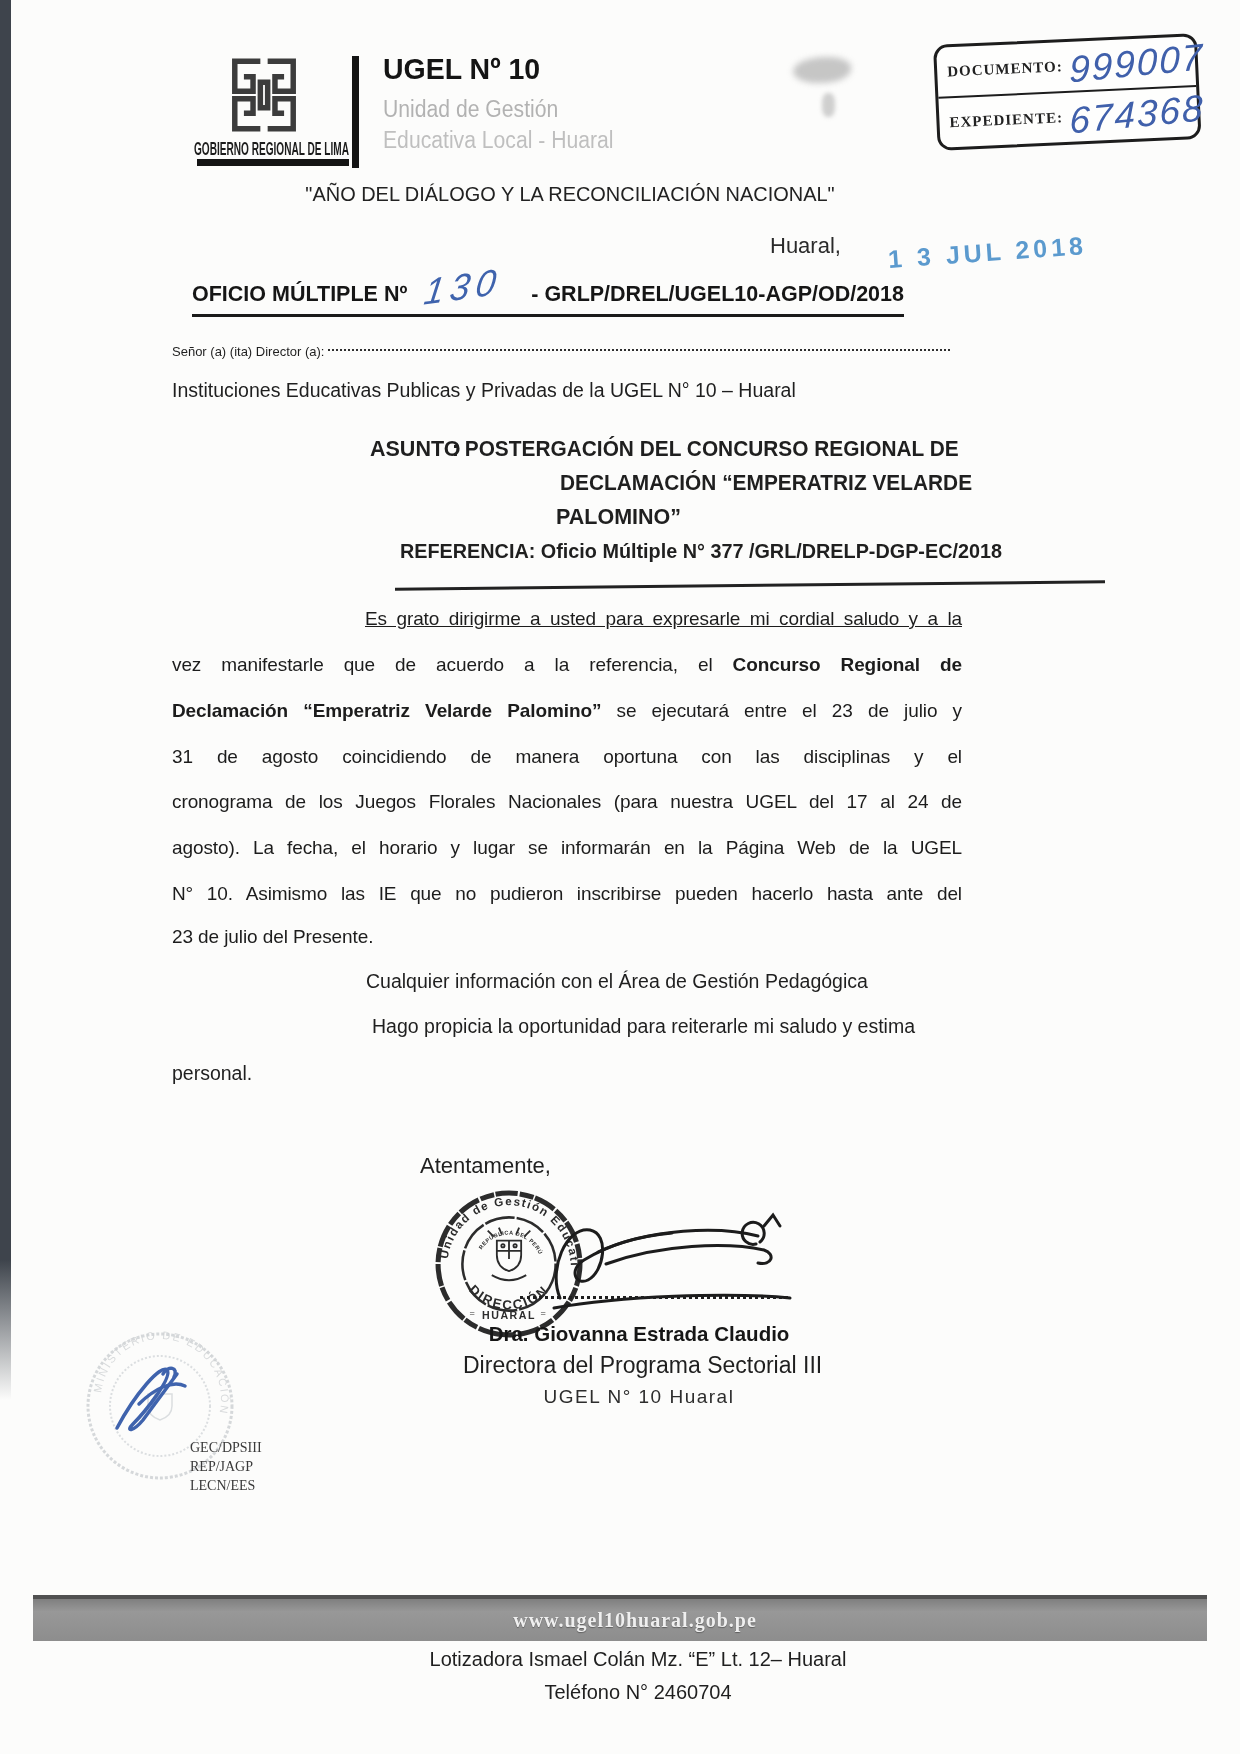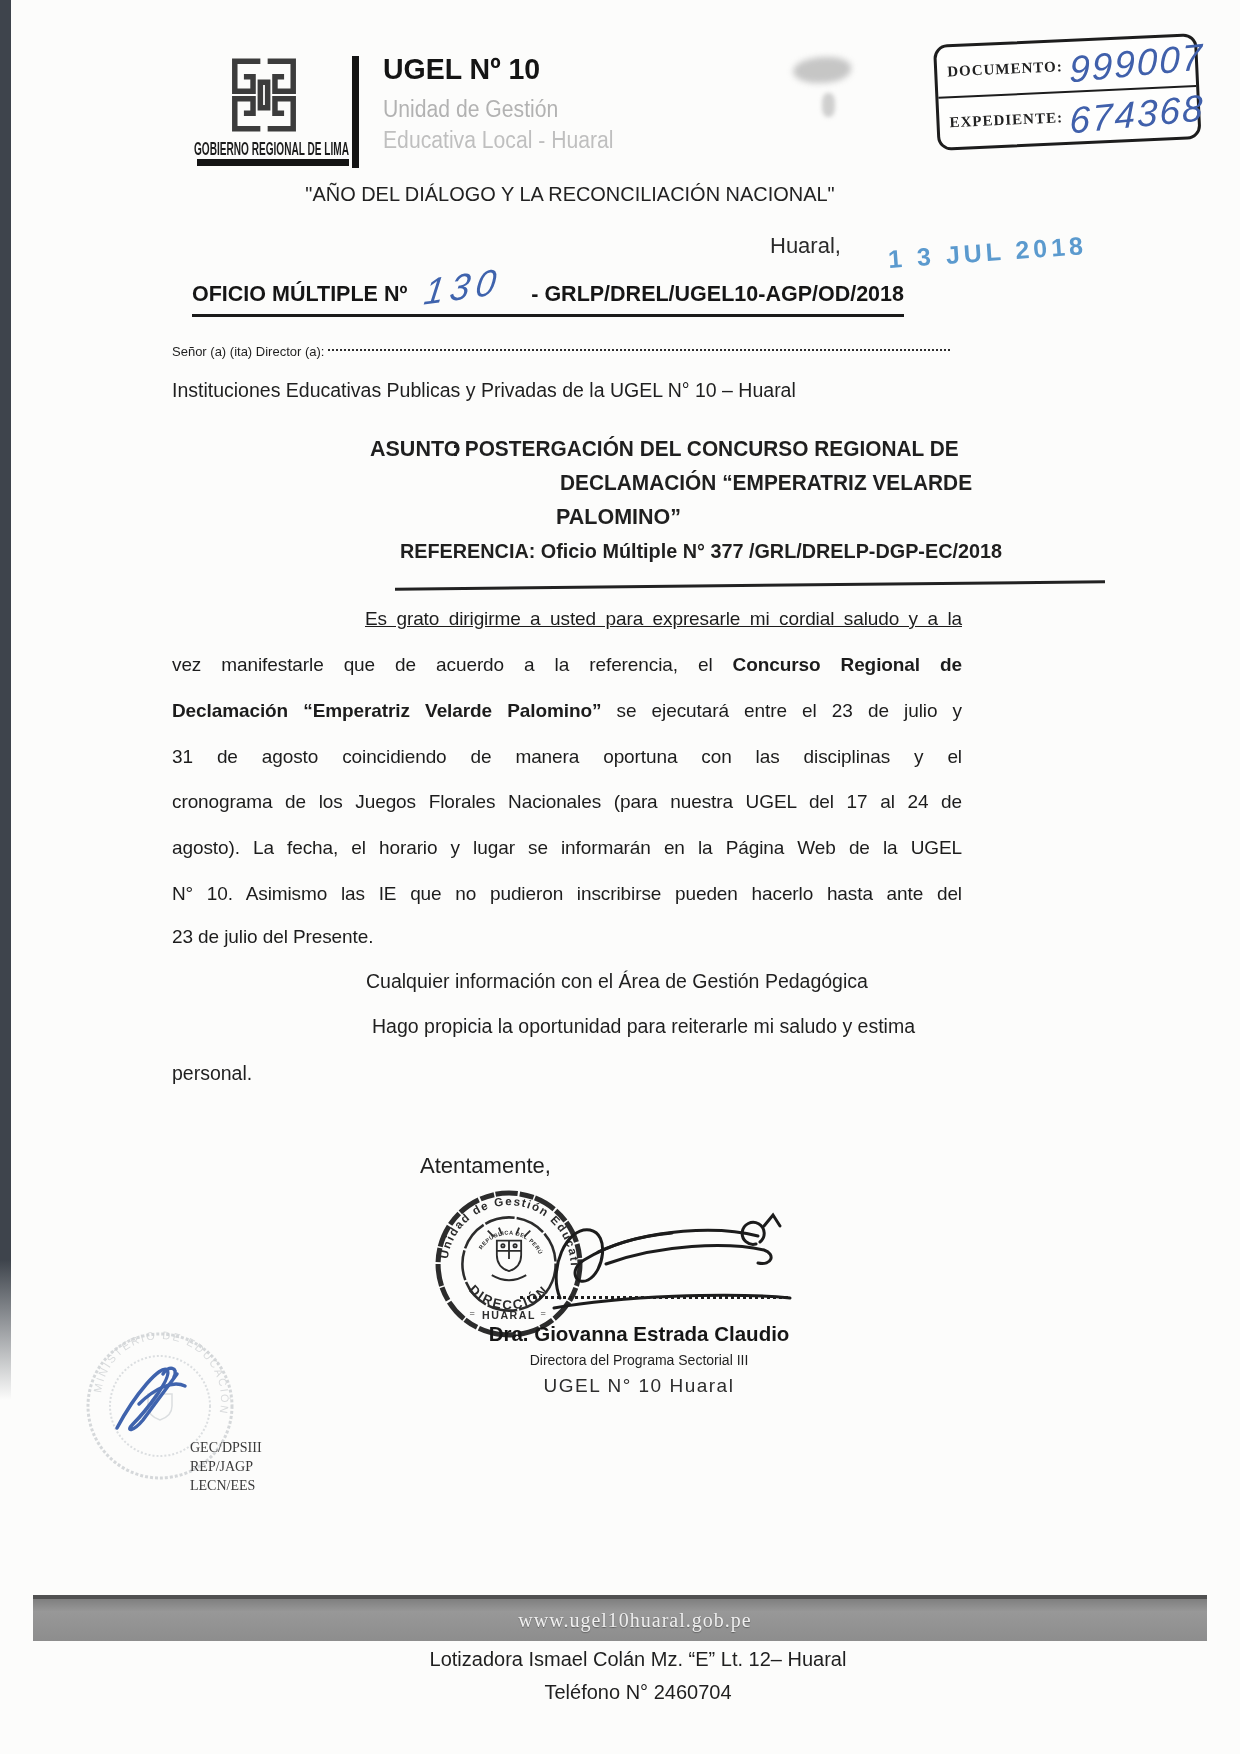--- a/index.html
+++ b/index.html
@@ -71,31 +71,31 @@
   .p2{left:366px;top:970px;font-size:19.5px;white-space:nowrap;}
   .p3{left:372px;top:1015px;font-size:19.5px;white-space:nowrap;}
   .p3b{left:172px;top:1062px;font-size:19.5px;}
   .salut{left:420px;top:1153px;font-size:22px;text-align:center;}
   
   .seal-right{left:433px;top:1188px;width:152px;height:152px;}
   .sig{left:540px;top:1200px;width:260px;height:125px;}
   .sig-dots{left:520px;top:1296px;width:268px;border-bottom:3.5px dotted #1e1e1e;}
   .name-block{left:463px;top:1322px;width:352px;text-align:center;}
   .sig-name{font-weight:bold;font-size:20.5px;color:#161616;white-space:nowrap;}
-  .sig-title{font-size:14px;margin-top:6px;white-space:nowrap;}
+  .sig-title{font-size:23px;margin-top:6px;white-space:nowrap;}
   .sig-org{font-size:19px;margin-top:7px;letter-spacing:1.5px;color:#2d2d2d;white-space:nowrap;}
   
   .seal-left{left:82px;top:1328px;width:156px;height:156px;opacity:.45;}
   .rubric{left:103px;top:1350px;width:100px;height:92px;}
   .initials{left:190px;top:1438px;font-family:"Liberation Serif",serif;font-size:14px;
     line-height:19px;color:#3a3a3a;}
   
   .foot-bar{left:33px;top:1595px;width:1174px;height:42px;
     background:linear-gradient(#7f7f7f 0%,#989898 30%,#8d8d8d 100%);
-    border-top:4px solid #515151;display:flex;align-items:center;justify-content:center;}
+    border-top:4px solid #515151;display:flex;align-items:center;justify-content:center;font-weight:bold;}
   .foot-site{font-family:"Liberation Serif",serif;font-size:20px;color:#efefef;
     letter-spacing:1px;text-shadow:0 1px 1px rgba(0,0,0,.35);padding-left:30px;}
   .foot-addr{left:33px;top:1648px;width:1210px;text-align:center;font-size:20px;}
   .foot-tel{left:33px;top:1681px;width:1210px;text-align:center;font-size:20px;}
   svg text{font-family:"Liberation Sans",sans-serif;}
 </style>
 </head>
 <body>
 
 <div class="page">

